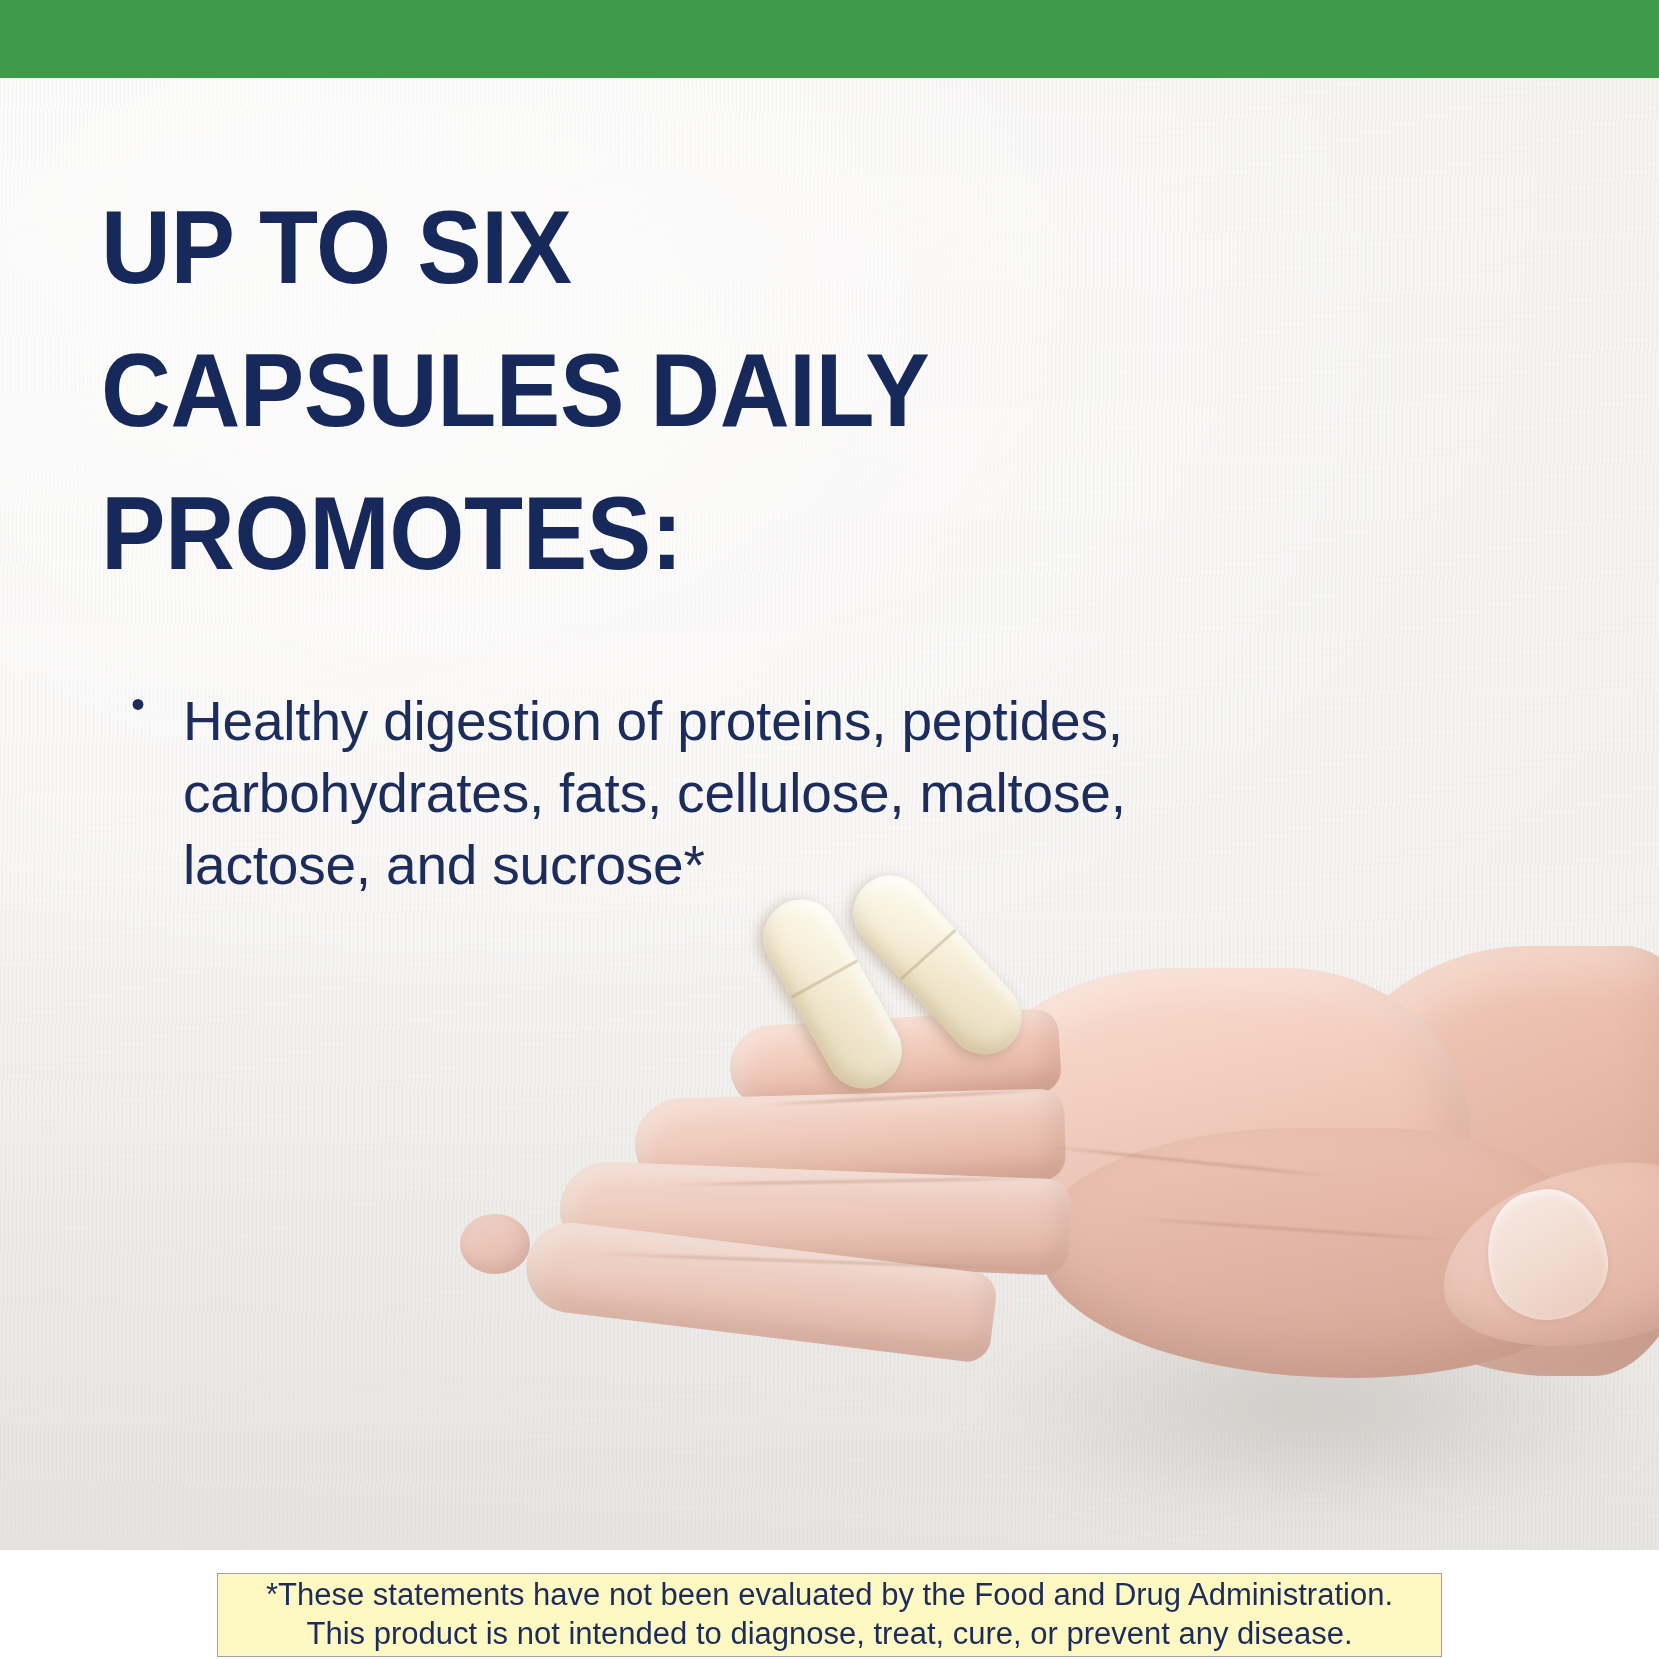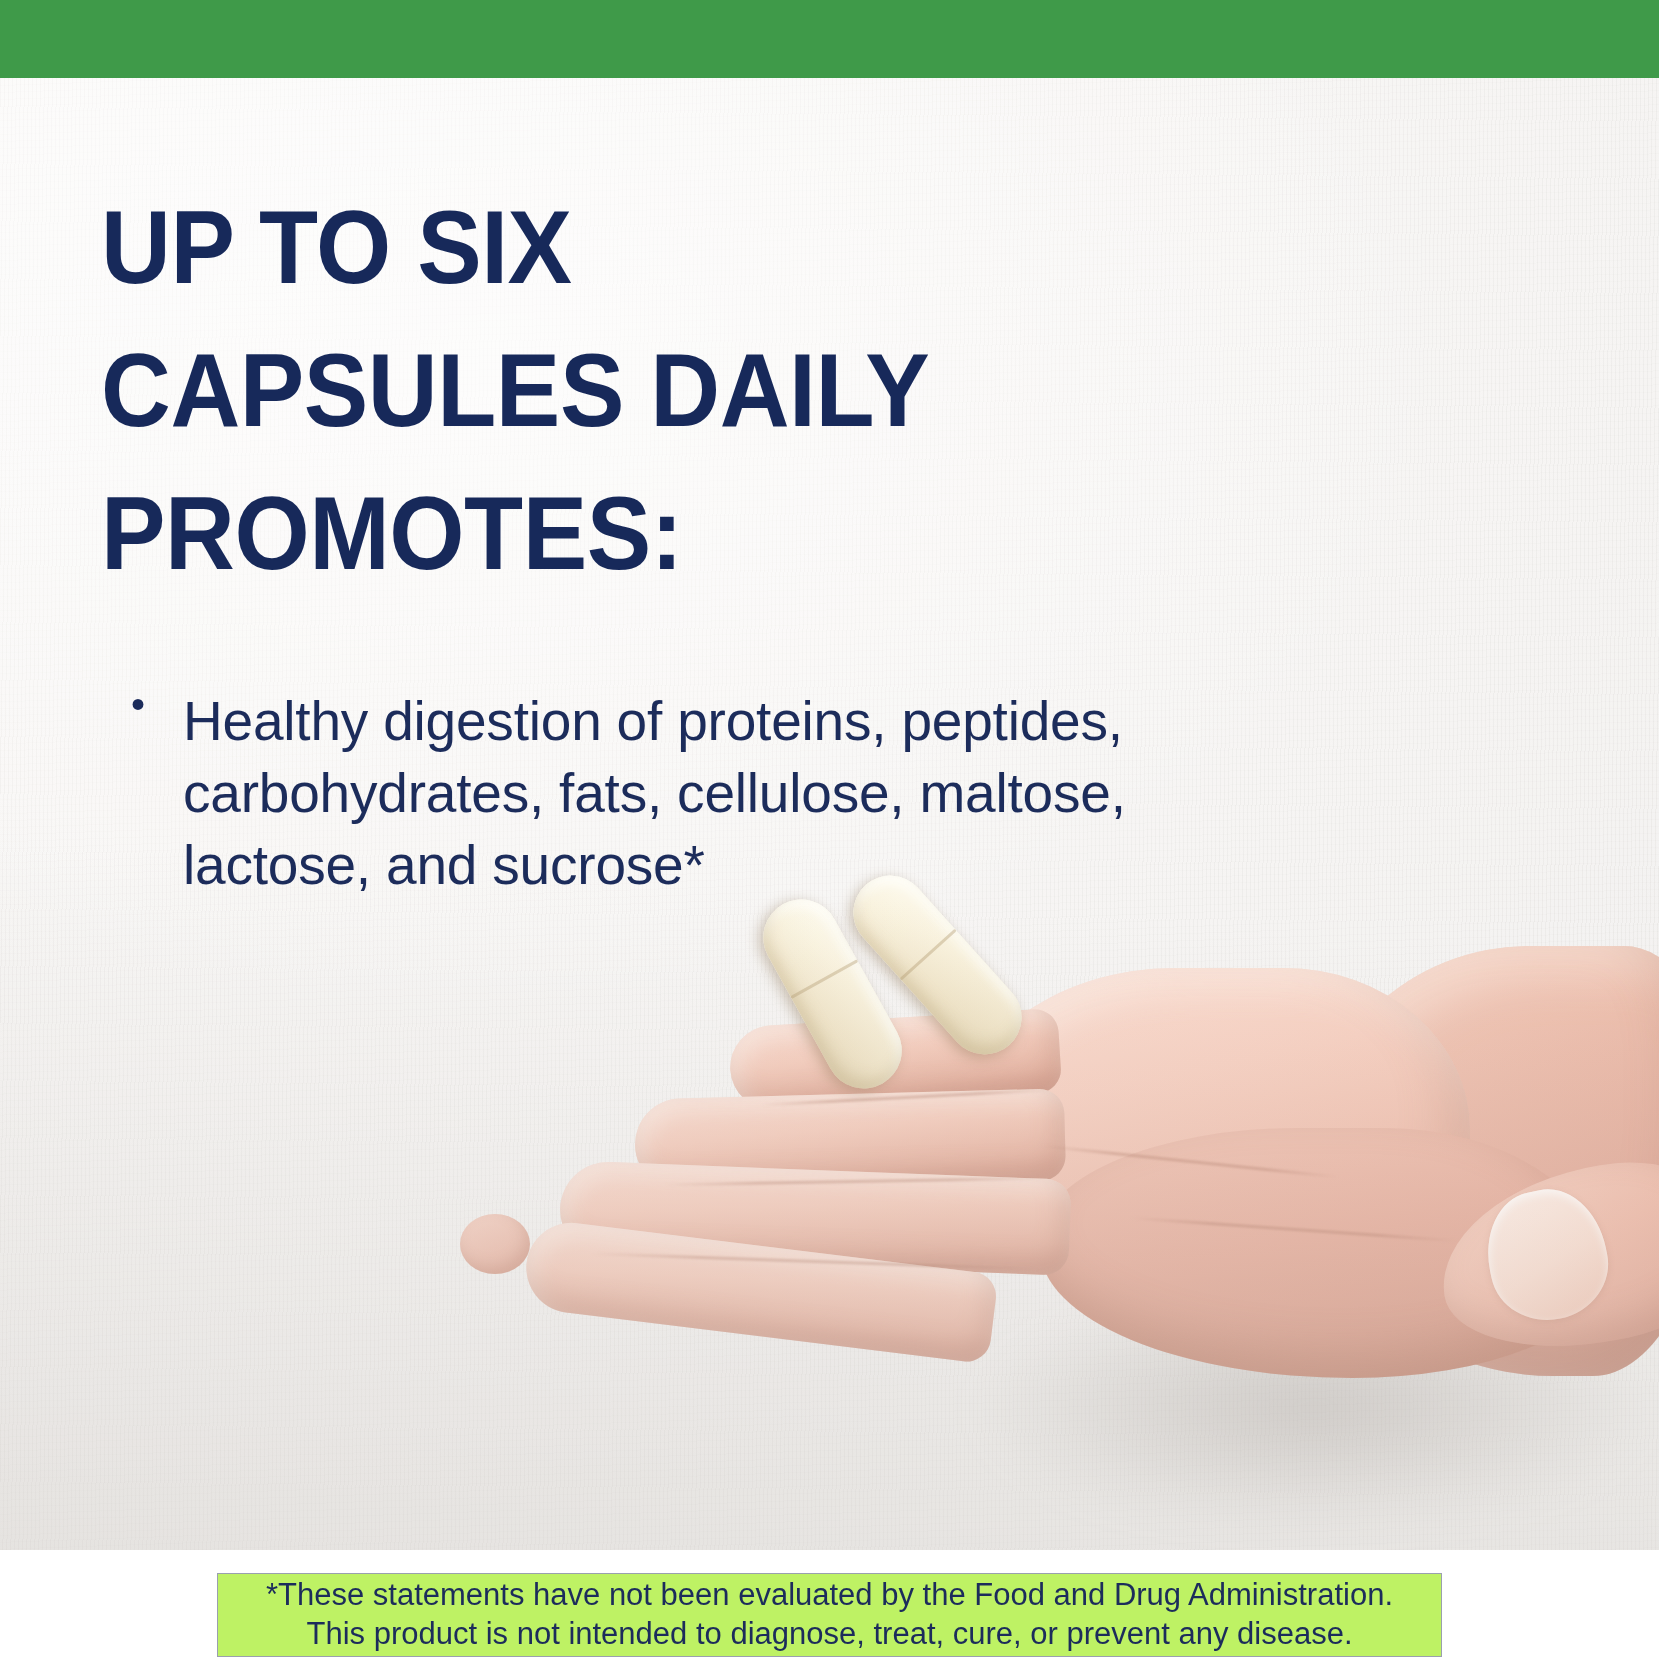--- a/index.html
+++ b/index.html
@@ -198,21 +198,21 @@
     text-align:left;
     padding-left:6px;
   }
   .bullet-text{ flex:1 1 auto; max-width:1095px;margin-top:17px; }
 
   
   .disclaimer{
     position:absolute; left:217px; top:1573px;
     width:1225px; height:84px;
     border:1.5px solid #9aa0ae;
-    background:#bef264;
+    background:#fef9c3;
     display:flex; align-items:center; justify-content:center;
     padding:2px 6px 4px;
   }
   .disclaimer-text{
     color:#1c2c5b;
     font-family:"Liberation Sans", sans-serif;
     font-size:31px;
     line-height:39px;
     text-align:center;
     white-space:pre-line;

